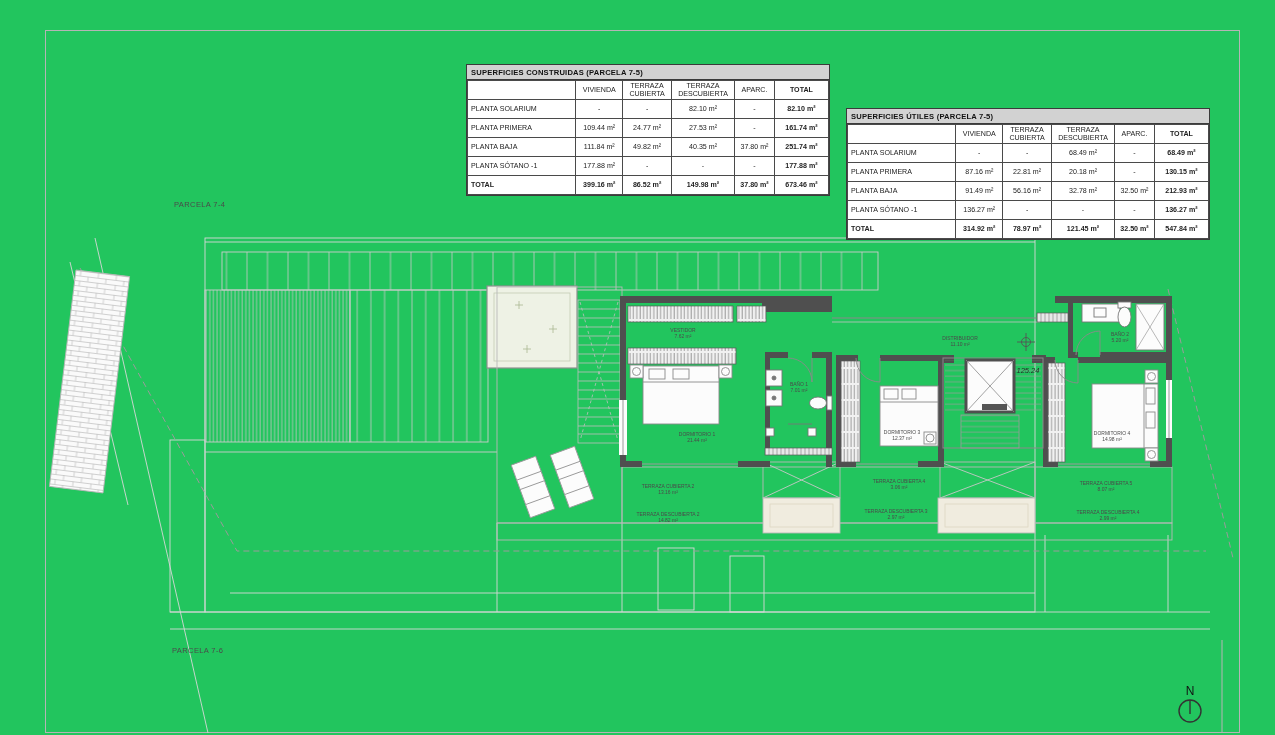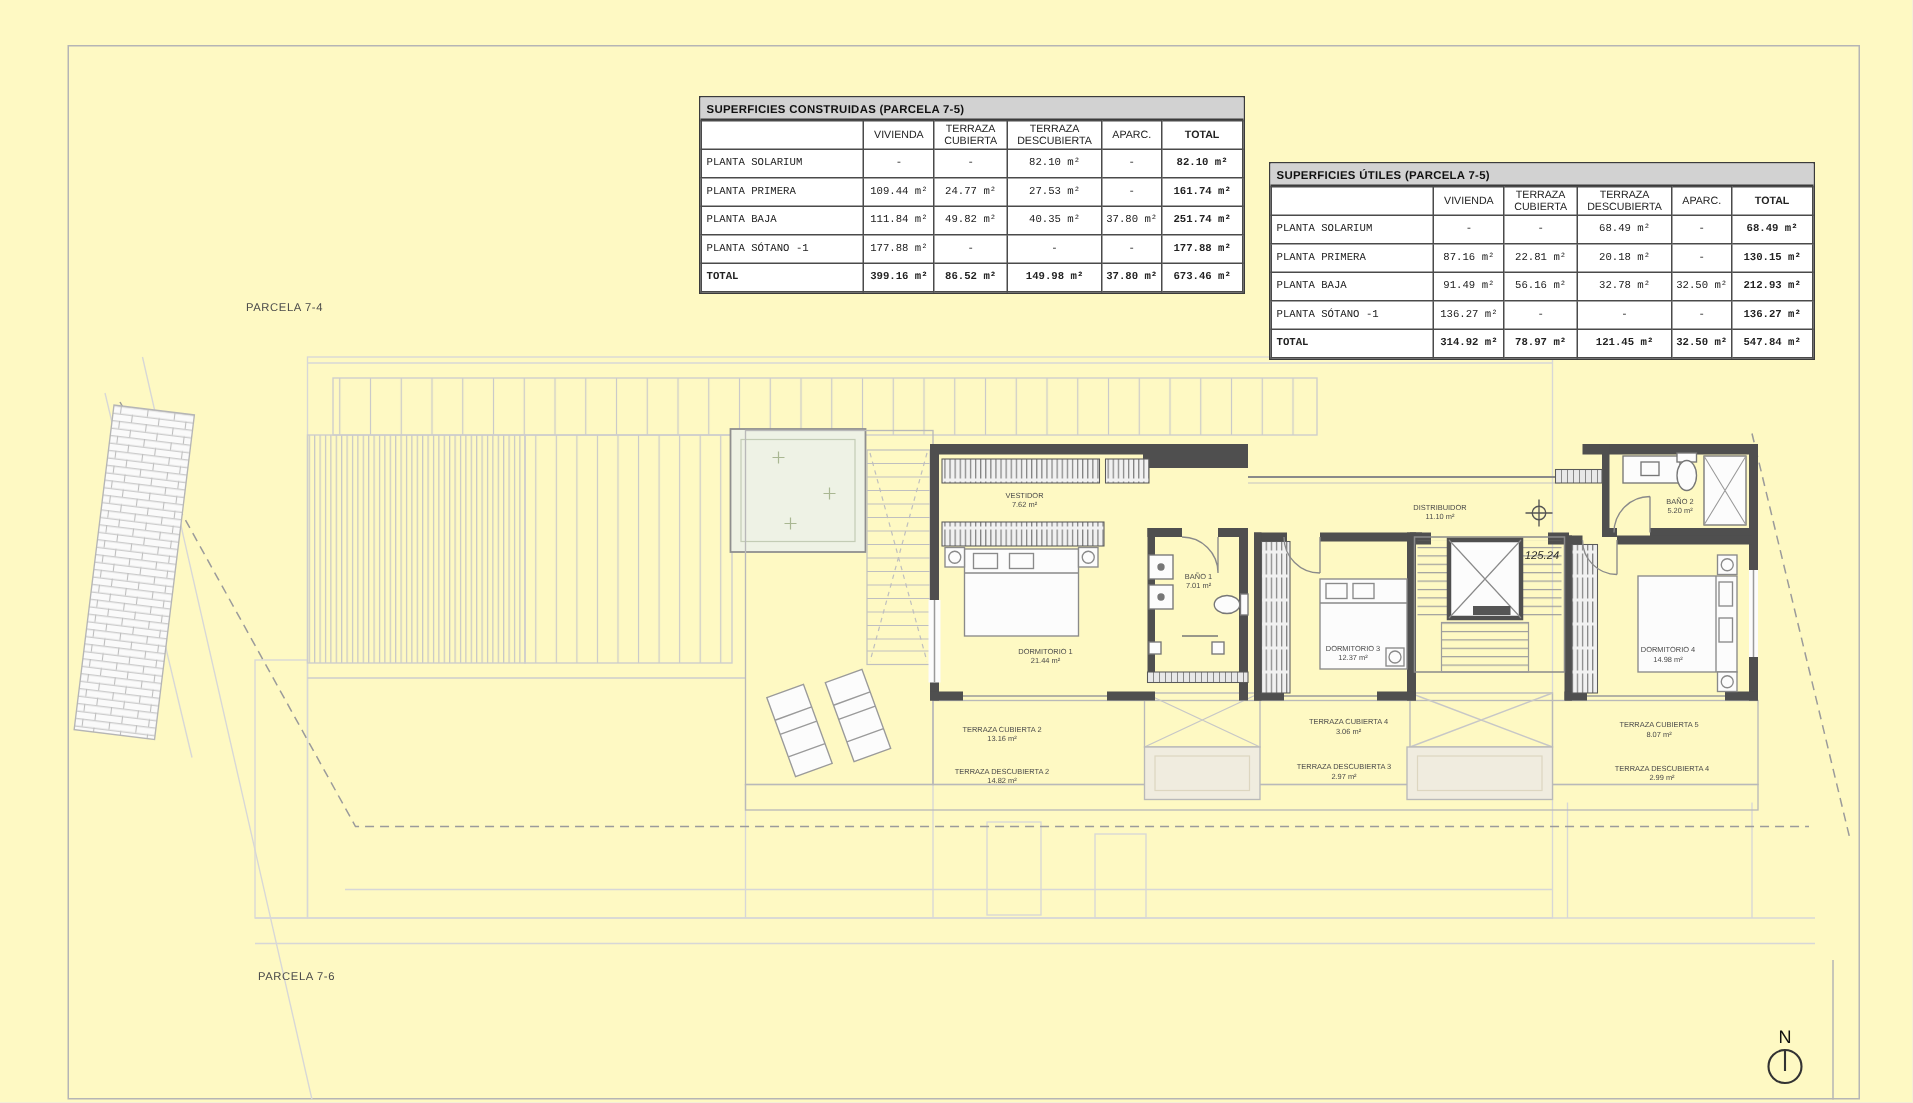--- a/index.html
+++ b/index.html
@@ -1,28 +1,28 @@
 <!DOCTYPE html>
 <html><head>
 <meta charset="utf-8">
 <style>
   html,body{margin:0;padding:0;background:#e9e9e9;}
-  .page{position:relative;width:1275px;height:735px;background:#fef9c3;overflow:hidden;
+  .page{position:relative;width:1275px;height:735px;background:#22c55e;overflow:hidden;
         font-family:"Liberation Sans",sans-serif;}
   .plan-svg{position:absolute;left:0;top:0;}
 
   
   .tablebox{position:absolute;width:362px;border:1.2px solid #3b3b3b;background:#fff;}
   .tablebox .ttitle{background:#d2d2d2;border-bottom:1px solid #3b3b3b;font-size:7.6px;
     font-weight:bold;color:#111;padding:2.5px 4px;letter-spacing:.2px;}
   .tablebox table{width:100%;border-collapse:collapse;table-layout:fixed;}
   .tablebox th,.tablebox td{border:0.9px solid #4a4a4a;font-size:7.1px;text-align:center;
     padding:1px 2px;color:#222;font-weight:normal;overflow:hidden;}
   .tablebox thead tr{height:18px;}
-  .tablebox tbody tr,.tablebox tfoot tr{height:19px;font-family:Liberation Mono, monospace;}
+  .tablebox tbody tr,.tablebox tfoot tr{height:19px;}
   .tablebox td.rlab{text-align:left;padding-left:3px;}
   .tablebox .totcol{font-weight:bold;}
   .tablebox tfoot td{font-weight:bold;}
 
   
   .plabel{position:absolute;font-size:7.5px;color:#4a4a4a;letter-spacing:.4px;white-space:nowrap;}
   .rlabel{position:absolute;transform:translate(-50%,-50%) scale(0.62);transform-origin:center;
     font-size:8px;color:#4a4a4a;text-align:center;line-height:1.3;white-space:nowrap;}
   .rlabel span{display:block;}
   .levellabel{position:absolute;transform:translate(-50%,-50%);font-size:7.5px;color:#2b2b2b;}
@@ -389,21 +389,21 @@
               <td>78.97 m²</td>
               <td>121.45 m²</td>
               <td>32.50 m²</td>
               <td class="totcol">547.84 m²</td>
             </tr>
           </tfoot>
         </table>
       </div>
   </div>
 
-  <div class="plabel" style="left:127px;top:200px;padding-left:37px;">PARCELA 7-4</div>
+  <div class="plabel" style="left:137px;top:200px;padding-left:37px;">PARCELA 7-4</div>
   <div class="plabel" style="left:172px;top:646px;">PARCELA 7-6</div>
   <div class="levellabel" style="left:1028px;top:370px;font-style:italic;">125.24</div>
   <div class="northlabel" style="left:1190px;top:691px;">N</div>
 
   <div class="rlabel" style="left:683px;top:334px;">
     <span>VESTIDOR</span>
       <span>7.62 m²</span>
     </div>
   <div class="rlabel" style="left:697px;top:438px;">
     <span>DORMITORIO 1</span>

